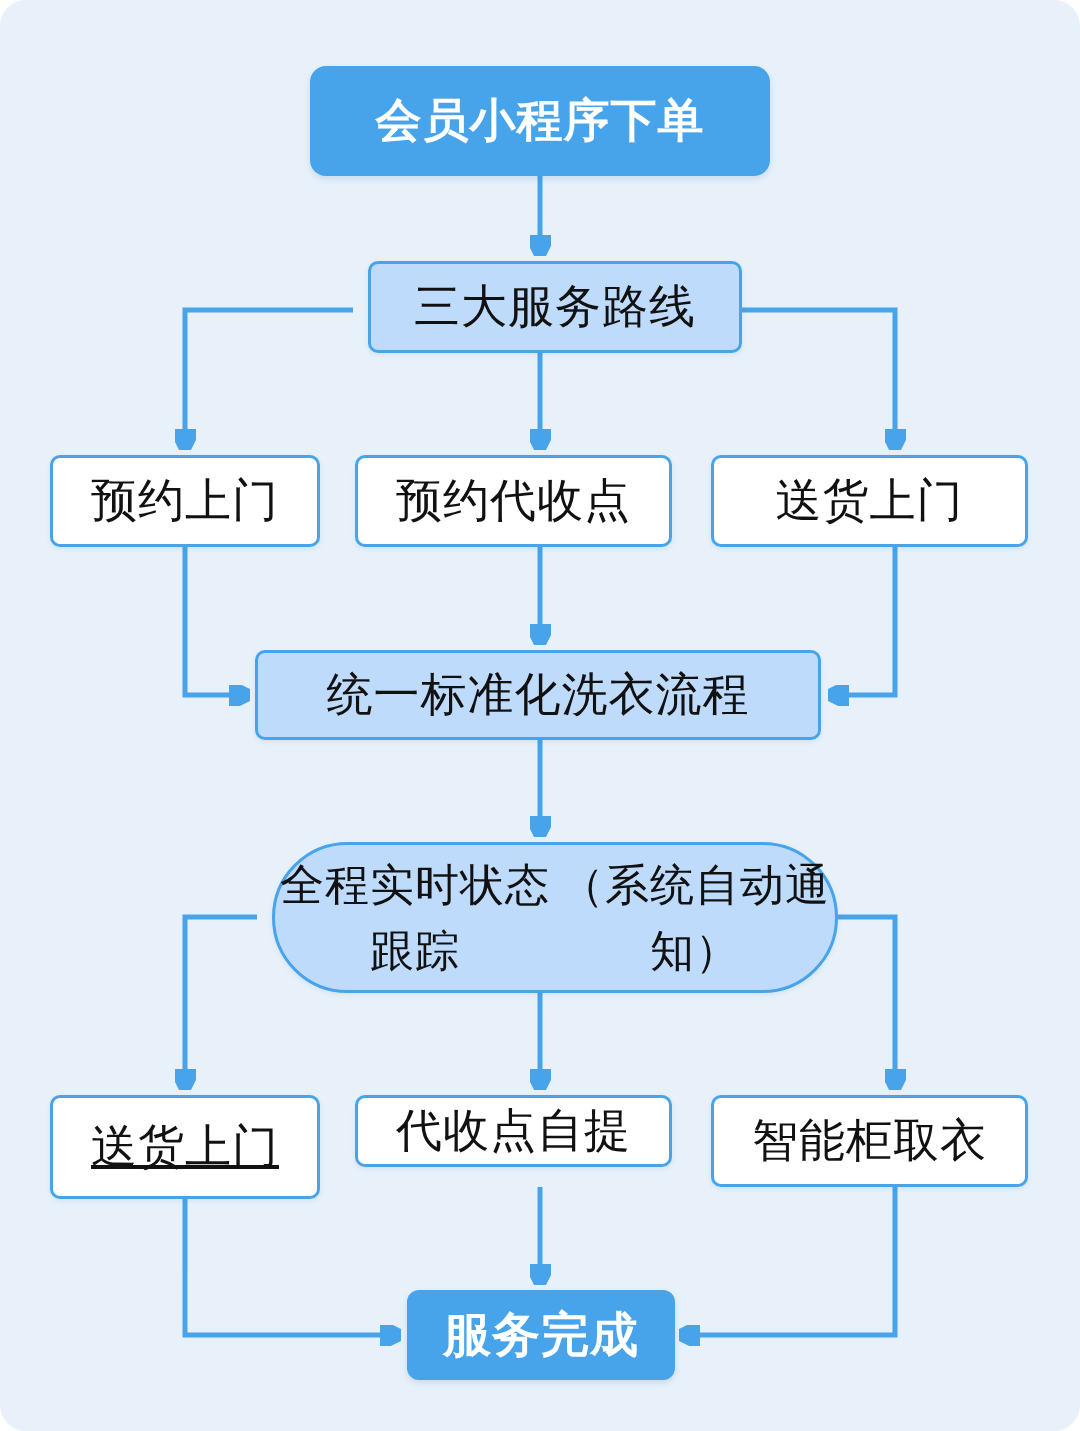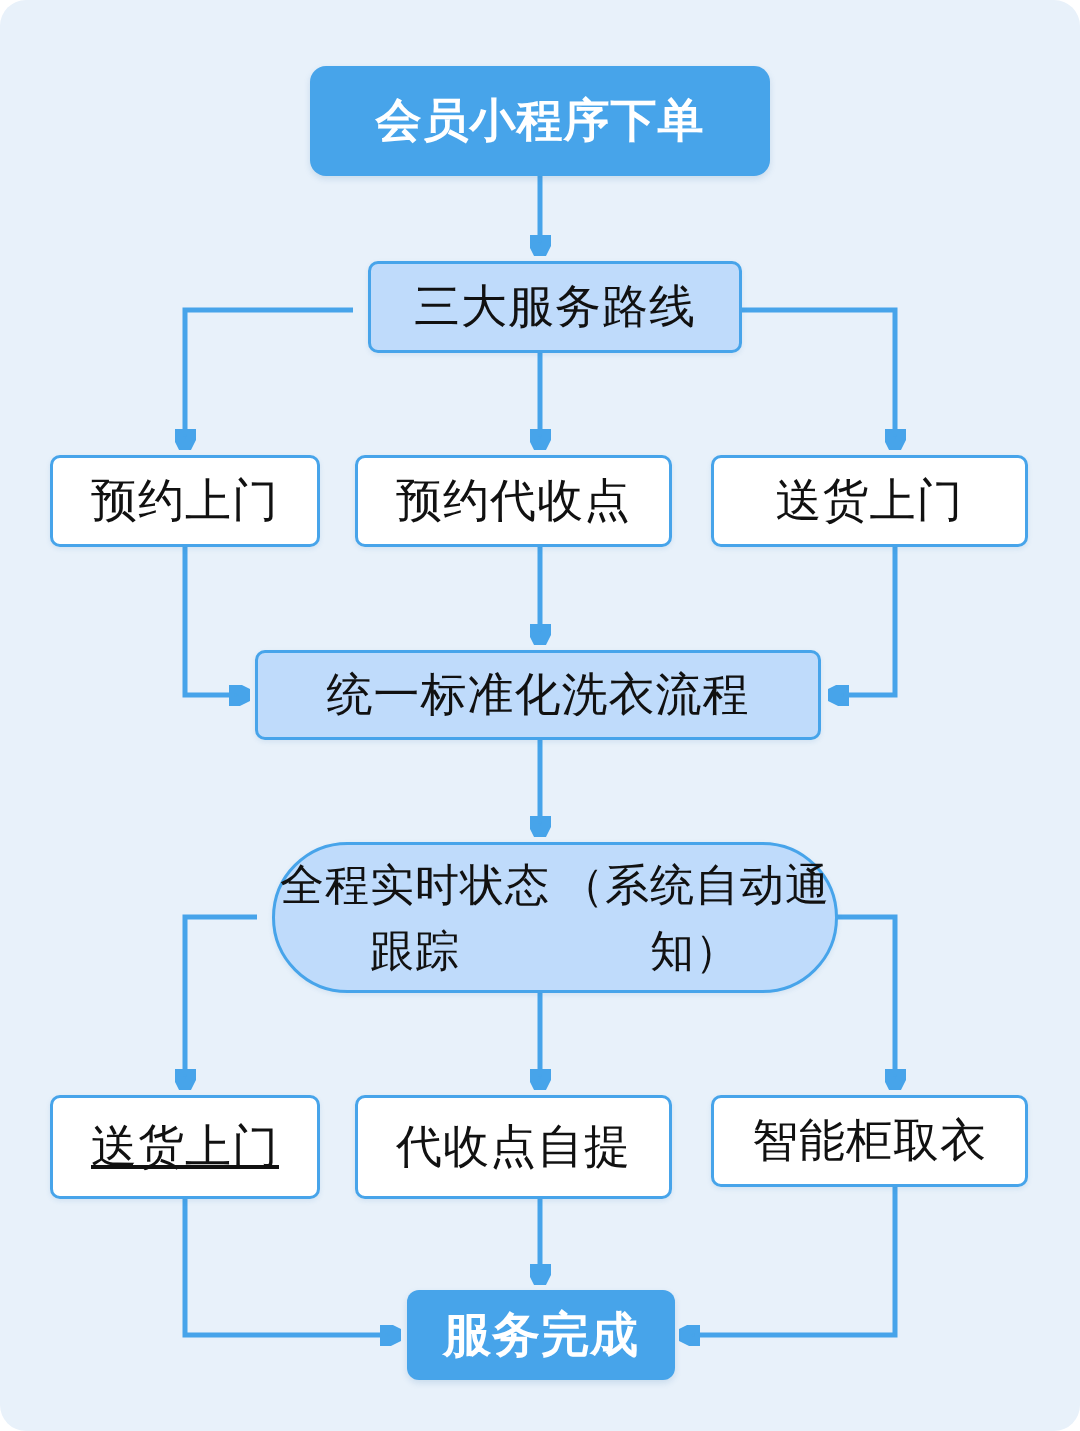--- a/index.html
+++ b/index.html
@@ -52,21 +52,21 @@
   }
   
   #n-order   {left:310px; top:50px;   width:460px; height:110px;margin-top:16px;}
   #n-routes  {left:353px; top:261px;  width:374px; height:92px;}
   #n-bhome   {left:50px;  top:455px;  width:270px; height:92px;}
   #n-bpoint  {left:355px; top:455px;  width:317px; height:92px;font-family:Liberation Serif, serif;}
   #n-blocker {left:711px; top:455px;  width:317px; height:92px;}
   #n-process {left:240px; top:650px;  width:566px; height:90px;}
   #n-track   {left:257px; top:842px;  width:566px; height:151px;}
   #n-deliver {left:50px;  top:1095px; width:270px; height:104px;text-decoration:underline;}
-  #n-ppoint  {left:355px; top:1095px; width:317px; height:104px;}
+  #n-ppoint  {left:355px; top:1095px; width:317px; height:72px;}
   #n-plocker {left:711px; top:1095px; width:317px; height:92px;justify-content:center;}
   #n-done    {left:407px; top:1290px; width:268px; height:90px; border-radius:12px; font-size:48px; font-weight:700;justify-content:center;}
 </style>
 </head>
 <body>
 
 <div class="canvas">
 
   <svg class="connectors" viewBox="0 0 1080 1431" xmlns="http://www.w3.org/2000/svg">
     <defs>

